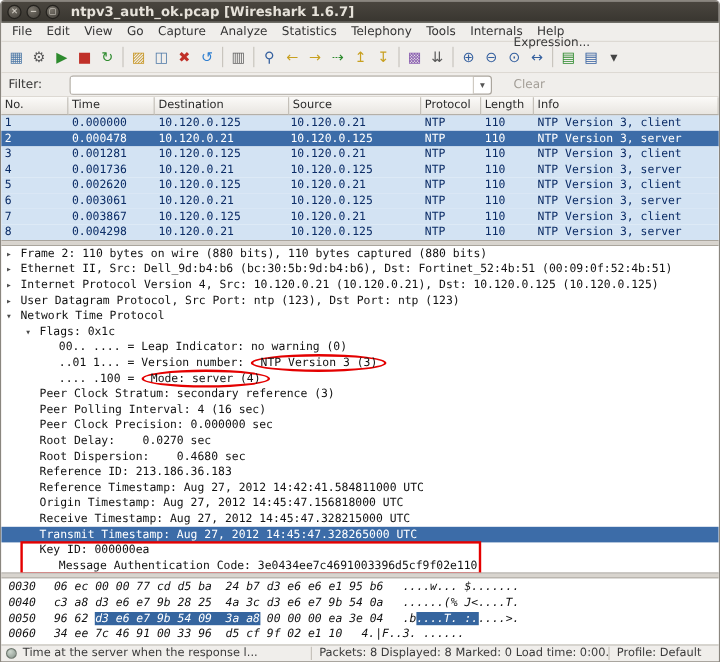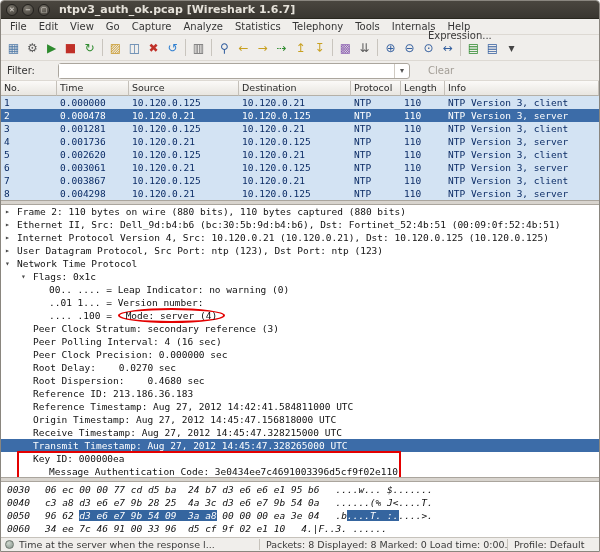--- a/index.html
+++ b/index.html
@@ -207,22 +207,22 @@
       <span class="flink">Expression...</span>
       <span class="flink disabled">Clear</span>
       <span class="flink disabled">Apply</span>
     </span>
   </div>
 
   <div class="plist">
     <div class="phdr">
         <div class="pcol c0">No.</div>
         <div class="pcol c1">Time</div>
+        <div class="pcol c3">Destination</div>
         <div class="pcol c2">Source</div>
-        <div class="pcol c3">Destination</div>
         <div class="pcol c4">Protocol</div>
         <div class="pcol c5">Length</div>
         <div class="pcol c6">Info</div>
       </div>
     <div class="pbody">
         <div class="prow">
           <div class="pcell c0">1</div>
           <div class="pcell c1">0.000000</div>
           <div class="pcell c2">10.120.0.125</div>
           <div class="pcell c3">10.120.0.21</div>
@@ -299,21 +299,21 @@
   <div class="splitter"></div>
 
   <div class="details">
       <div class="dline" style="padding-left: 4px;"><span class="expander">▸</span><span class="seg">Frame 2: 110 bytes on wire (880 bits), 110 bytes captured (880 bits)</span></div>
       <div class="dline" style="padding-left: 4px;"><span class="expander">▸</span><span class="seg">Ethernet II, Src: Dell_9d:b4:b6 (bc:30:5b:9d:b4:b6), Dst: Fortinet_52:4b:51 (00:09:0f:52:4b:51)</span></div>
       <div class="dline" style="padding-left: 4px;"><span class="expander">▸</span><span class="seg">Internet Protocol Version 4, Src: 10.120.0.21 (10.120.0.21), Dst: 10.120.0.125 (10.120.0.125)</span></div>
       <div class="dline" style="padding-left: 4px;"><span class="expander">▸</span><span class="seg">User Datagram Protocol, Src Port: ntp (123), Dst Port: ntp (123)</span></div>
       <div class="dline" style="padding-left: 4px;"><span class="expander">▾</span><span class="seg">Network Time Protocol</span></div>
       <div class="dline" style="padding-left: 20px;"><span class="expander">▾</span><span class="seg">Flags: 0x1c</span></div>
       <div class="dline" style="padding-left: 36px;"><span class="expander"></span><span class="seg">00.. .... = Leap Indicator: no warning (0)</span></div>
-      <div class="dline" style="padding-left: 36px;"><span class="expander"></span><span class="seg">..01 1... = Version number: </span></div>
+      <div class="dline" style="padding-left: 36px;"><span class="expander"></span><span class="seg">..01 1... = Version number: </span><span class="seg ellipse">NTP Version 3 (3)</span></div>
       <div class="dline" style="padding-left: 36px;"><span class="expander"></span><span class="seg">.... .100 = </span><span class="seg ellipse">Mode: server (4)</span></div>
       <div class="dline" style="padding-left: 20px;"><span class="expander"></span><span class="seg">Peer Clock Stratum: secondary reference (3)</span></div>
       <div class="dline" style="padding-left: 20px;"><span class="expander"></span><span class="seg">Peer Polling Interval: 4 (16 sec)</span></div>
       <div class="dline" style="padding-left: 20px;"><span class="expander"></span><span class="seg">Peer Clock Precision: 0.000000 sec</span></div>
       <div class="dline" style="padding-left: 20px;"><span class="expander"></span><span class="seg">Root Delay:    0.0270 sec</span></div>
       <div class="dline" style="padding-left: 20px;"><span class="expander"></span><span class="seg">Root Dispersion:    0.4680 sec</span></div>
       <div class="dline" style="padding-left: 20px;"><span class="expander"></span><span class="seg">Reference ID: 213.186.36.183</span></div>
       <div class="dline" style="padding-left: 20px;"><span class="expander"></span><span class="seg">Reference Timestamp: Aug 27, 2012 14:42:41.584811000 UTC</span></div>
       <div class="dline" style="padding-left: 20px;"><span class="expander"></span><span class="seg">Origin Timestamp: Aug 27, 2012 14:45:47.156818000 UTC</span></div>
       <div class="dline" style="padding-left: 20px;"><span class="expander"></span><span class="seg">Receive Timestamp: Aug 27, 2012 14:45:47.328215000 UTC</span></div>

